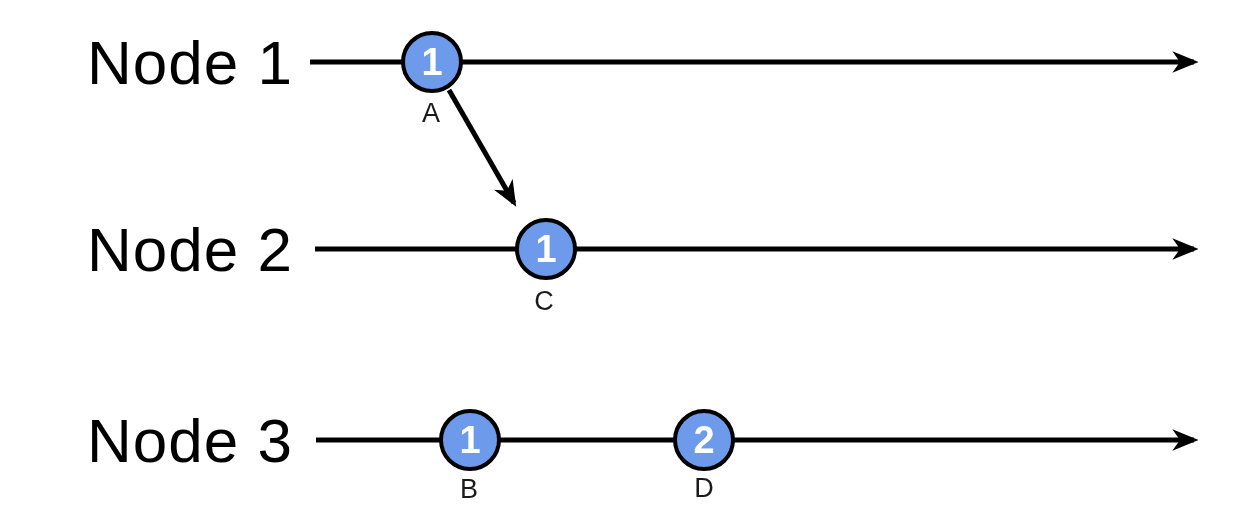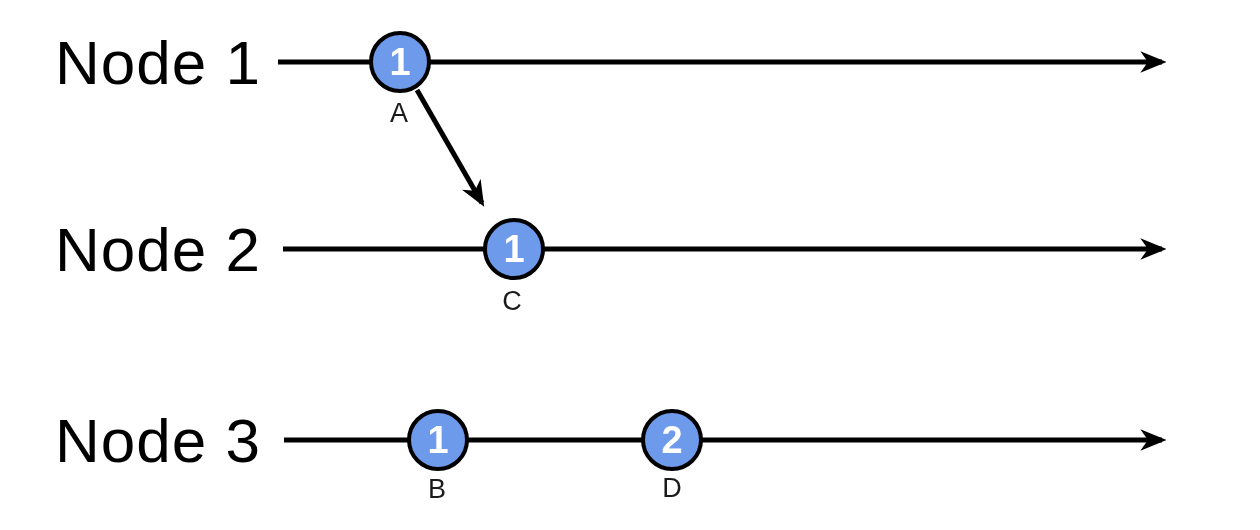--- a/index.html
+++ b/index.html
@@ -9,20 +9,21 @@
     width: 1260px;
     height: 530px;
     overflow: hidden;
     font-family: "Liberation Sans", sans-serif;
   }
   .stage {
     position: relative;
     width: 1000px;
     height: 530px;
     background: #ffffff;
+    margin-left: 32px;
   }
   svg { display: block; }
 
   .node-label {
     font-family: "Liberation Sans", sans-serif;
     font-size: 62px;
     font-weight: 400;
     fill: #000000;
     letter-spacing: 1px;
   }

